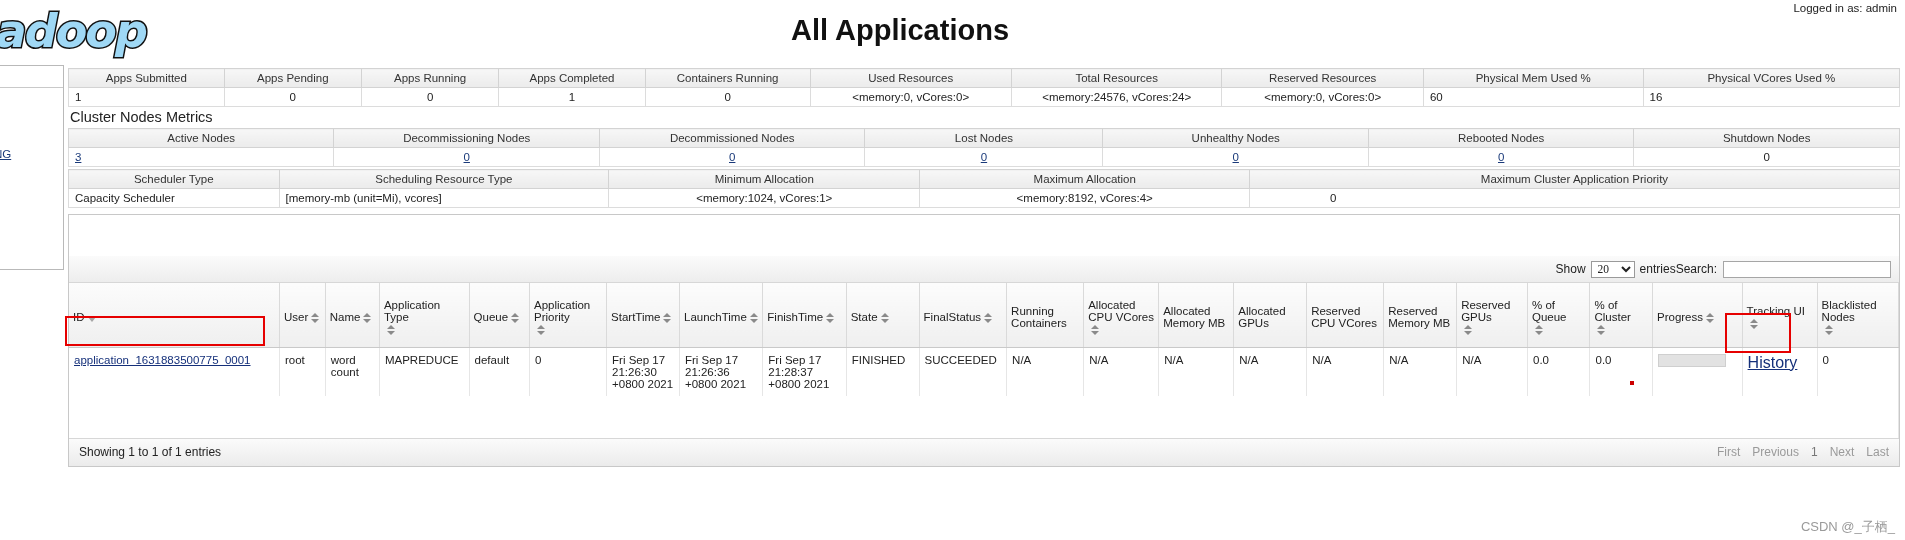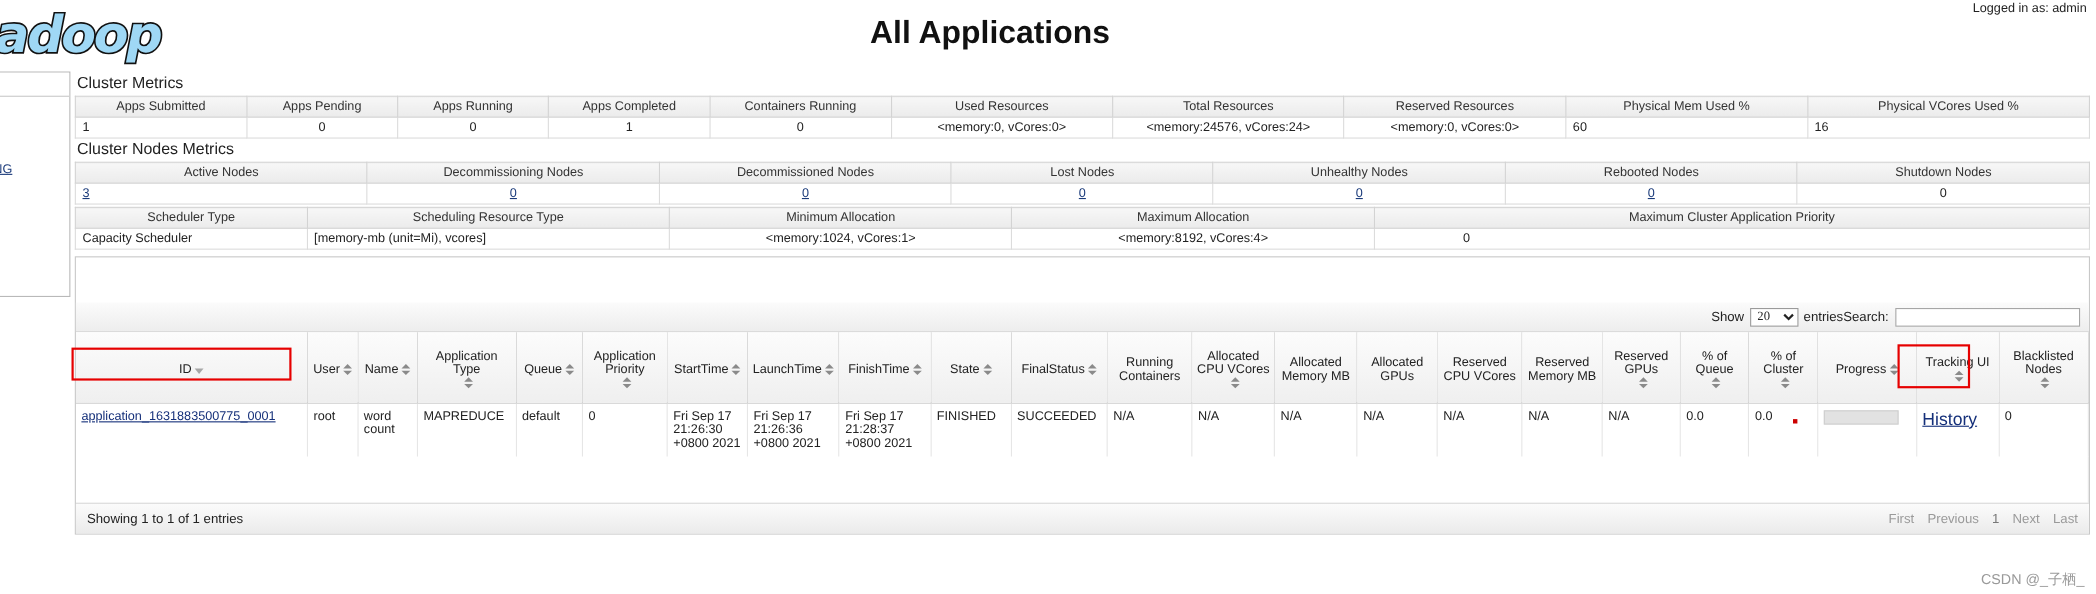--- a/index.html
+++ b/index.html
@@ -96,21 +96,21 @@
     width: 168px; height: 17px; border: 1px solid #a6a6a6;
     font-size: 11.5px; padding: 0 3px; font-family:"Liberation Sans", sans-serif;
   }
 
   table.apps { width: 100%; border-collapse: collapse; table-layout: fixed; }
   table.apps th {
     background: linear-gradient(to bottom,#fcfcfc,#efefef);
     border-right: 1px solid #dadada;
     border-bottom: 1px solid #c9c9c9;
     font-size: 11.5px; font-weight: normal; color: #222;
-    padding: 5px 4px 0 4px; text-align: center; vertical-align: middle;
+    padding: 5px 4px 0 4px; text-align: left; vertical-align: middle;
     height: 64px; position: relative;
   }
   table.apps th .hdr { display:inline-block; }
   .sortA, .sortD {
     display:inline-block; width:0; height:0; margin-left:3px;
     border-left:4px solid transparent; border-right:4px solid transparent;
     vertical-align: middle; opacity:.55;
   }
   .sortD { border-top:5px solid #666; margin-top:2px; }
   .sortboth { display:inline-flex; flex-direction:column; margin-left:3px; vertical-align:middle; }
@@ -174,21 +174,20 @@
       <a class="sb-item">...SAVING</a>
       <a class="sb-item">...TTED</a>
       <a class="sb-item">...TED</a>
       <a class="sb-item">...NG</a>
       <a class="sb-item">...ED</a>
     </div>
   </div>
 
   <div class="content">
 
-    <div class="sect-title">Cluster Metrics</div>
     <table class="metric">
       <thead>
         <tr>
           <th style="width:8.5%">Apps Submitted</th>
           <th style="width:7.5%">Apps Pending</th>
           <th style="width:7.5%">Apps Running</th>
           <th style="width:8%">Apps Completed</th>
           <th style="width:9%">Containers Running</th>
           <th style="width:11%">Used Resources</th>
           <th style="width:11.5%">Total Resources</th>

